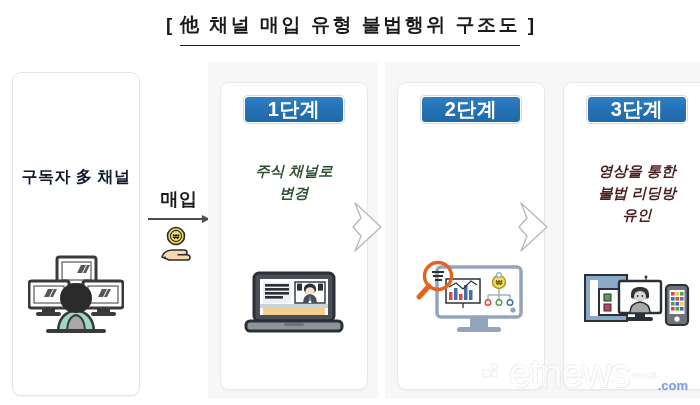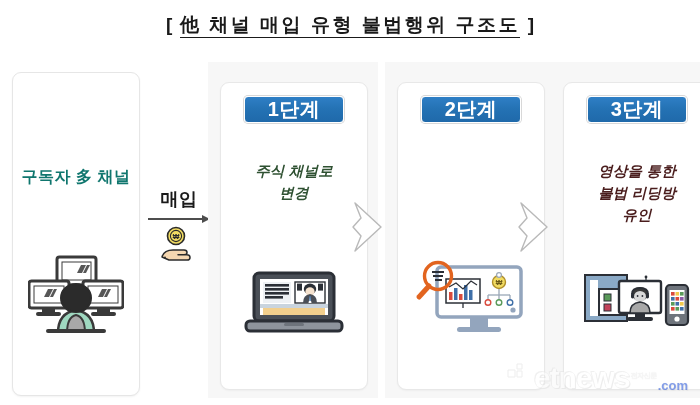--- a/index.html
+++ b/index.html
@@ -26,21 +26,21 @@
   .title {
     display: inline-block;
     font-size: 19px;
     font-weight: bold;
     color: #1a1a1a;
     letter-spacing: 2.5px;
     white-space: nowrap;
   }
   .title .underlined {
     border-bottom: 1.5px solid #1a1a1a;
-    padding-bottom: 2px;
+    padding-bottom: 10px;
   }
   .title .bracket {
     letter-spacing: 0;
   }
 
   
   .board {
     position: absolute;
     top: 62px;
     left: 0;
@@ -62,21 +62,21 @@
   }
   .source-label {
     position: absolute;
     top: 92px;
     left: 0;
     width: 100%;
     text-align: center;
     font-size: 16px;
     font-weight: bold;
     line-height: 1.45;
-    color: #0f766e;
+    color: #0f172a;
     letter-spacing: 0.5px;
   }
   .source-art {
     position: absolute;
     left: 50%;
     transform: translateX(-50%);
     top: 182px;
   }
 
   
@@ -198,22 +198,22 @@
   .watermark {
     position: absolute;
     right: 12px;
     bottom: 12px;
     display: flex;
     align-items: flex-end;
     opacity: 0.55;
     pointer-events: none;
   }
   .wm-text {
-    font-size: 30px;
-    font-weight: bold;
+    font-size: 40px;
+    font-weight: normal;
     color: #ffffff;
     letter-spacing: -1px;
     text-shadow: 0 0 1px #cfcfcf, 1px 1px 0 #e0e0e0, -1px -1px 0 #e6e6e6;
     line-height: 1;
   }
   .wm-dom {
     font-size: 13px;
     font-weight: bold;
     color: #1d4ed8;
     text-shadow: 0 0 1px #cfcfcf, 1px 1px 0 #e2e2e2;

